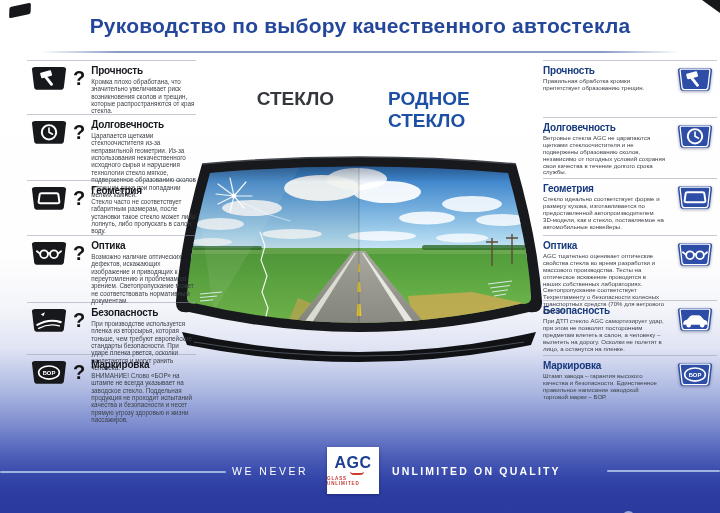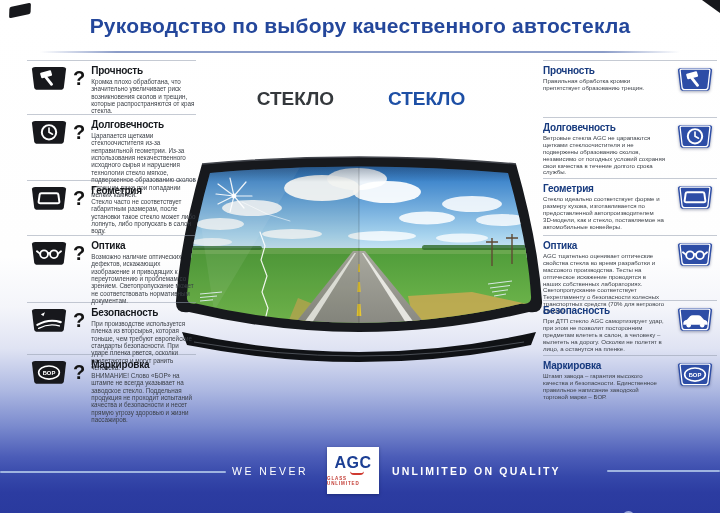--- a/index.html
+++ b/index.html
@@ -110,20 +110,21 @@
 
 <div class="corner-tl" data-name="photo-corner-left"></div>
 <div class="corner-tr" data-name="photo-corner-right"></div>
 <div class="title" data-name="page-title">Руководство по выбору качественного автостекла</div>
 <div class="title-rule" data-name="title-divider"></div>
 
 <div class="lbl lbl-left" data-name="handmade-glass-label">
   <div>СТЕКЛО</div>
 </div>
 <div class="lbl lbl-right" data-name="original-glass-label">
+  <div>РОДНОЕ</div>
   <div>СТЕКЛО</div>
 </div>
 
 <svg class="shield" viewBox="0 0 374 220" data-name="windshield-illustration">
   <defs>
     <linearGradient id="sky" x1="0" y1="0" x2="0" y2="1">
       <stop offset="0" stop-color="#2a66ad"></stop>
         <stop offset="0.3" stop-color="#3f86cc"></stop>
       <stop offset="0.8" stop-color="#a8d4ee"></stop>
         <stop offset="1" stop-color="#dcedf7"></stop>

